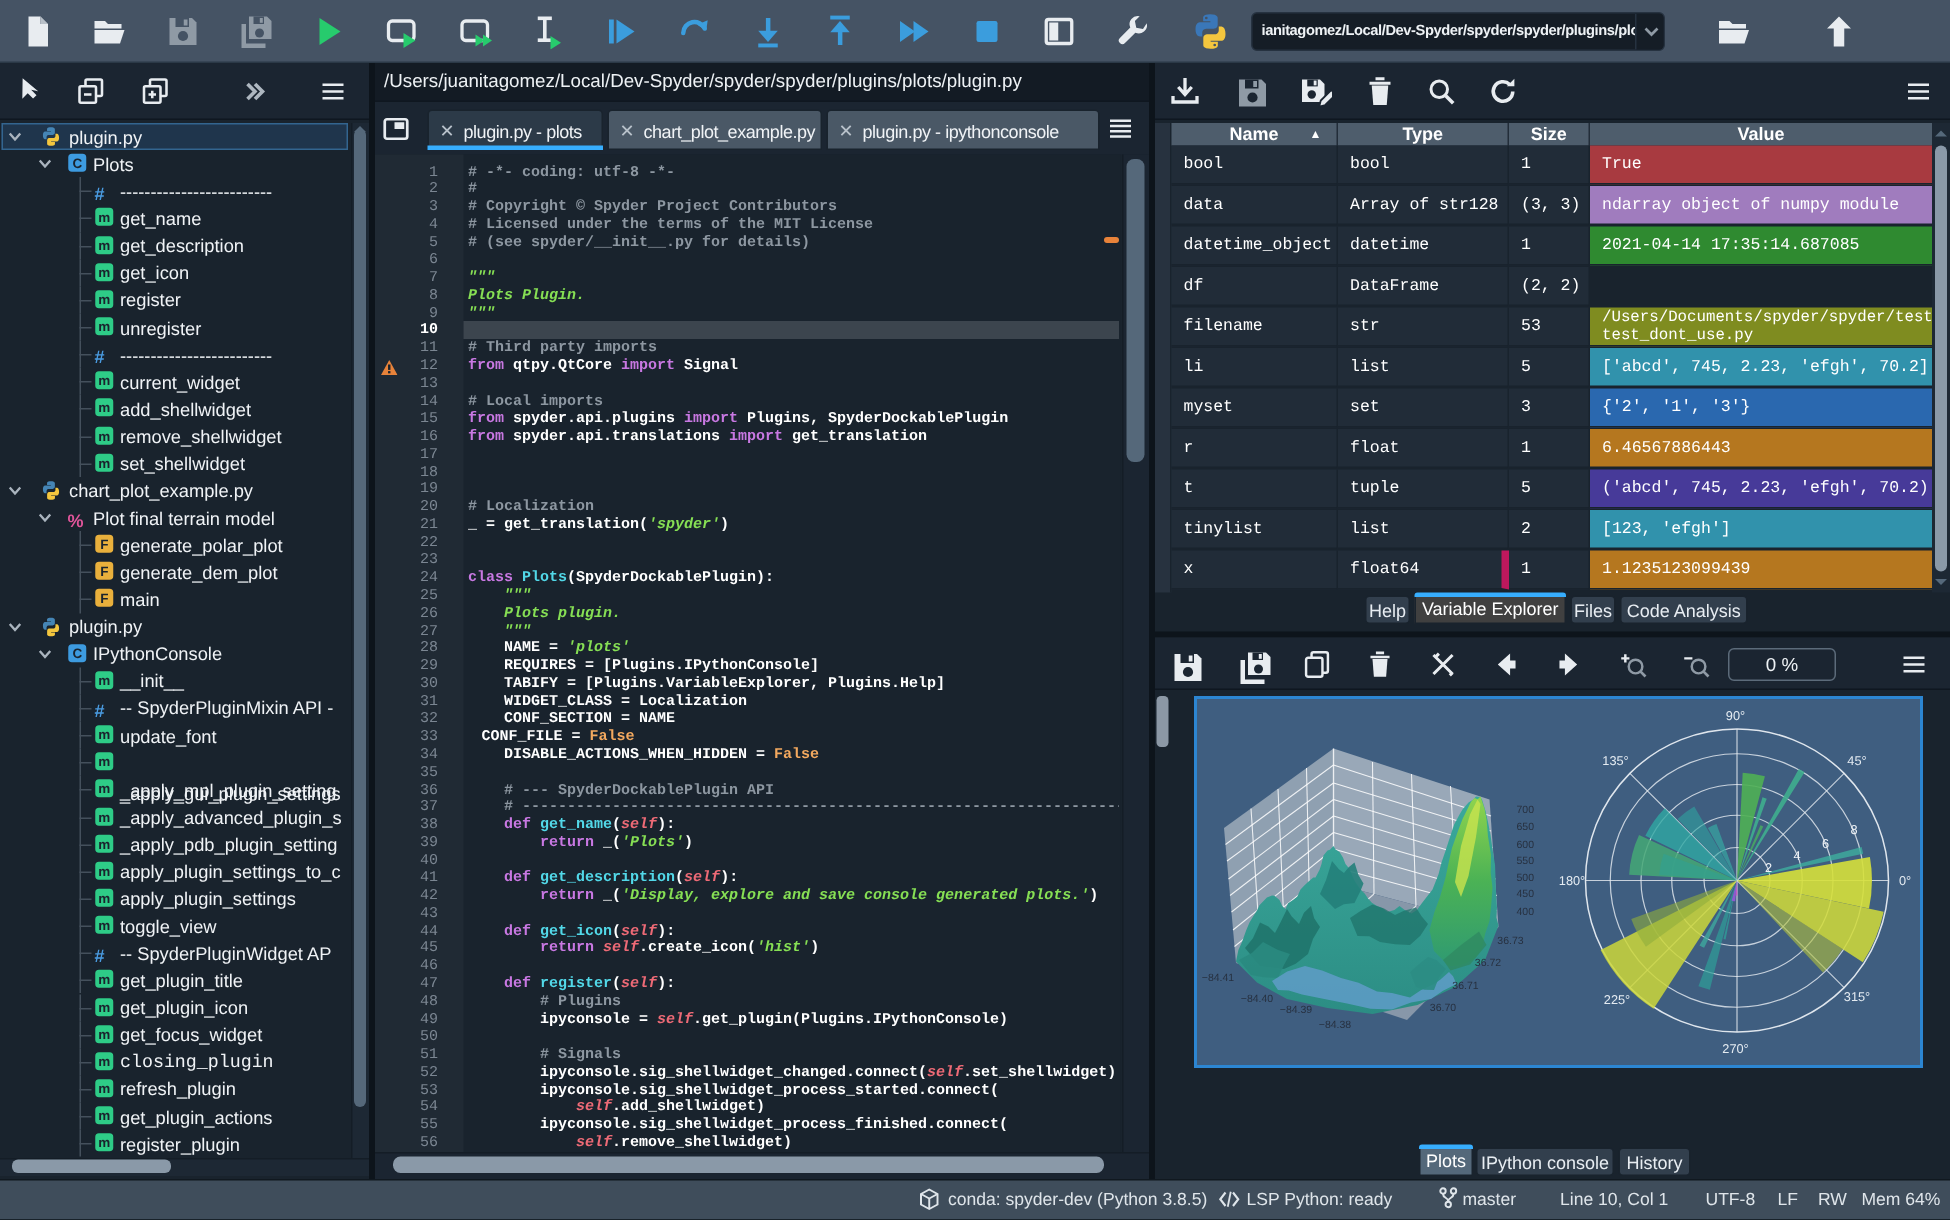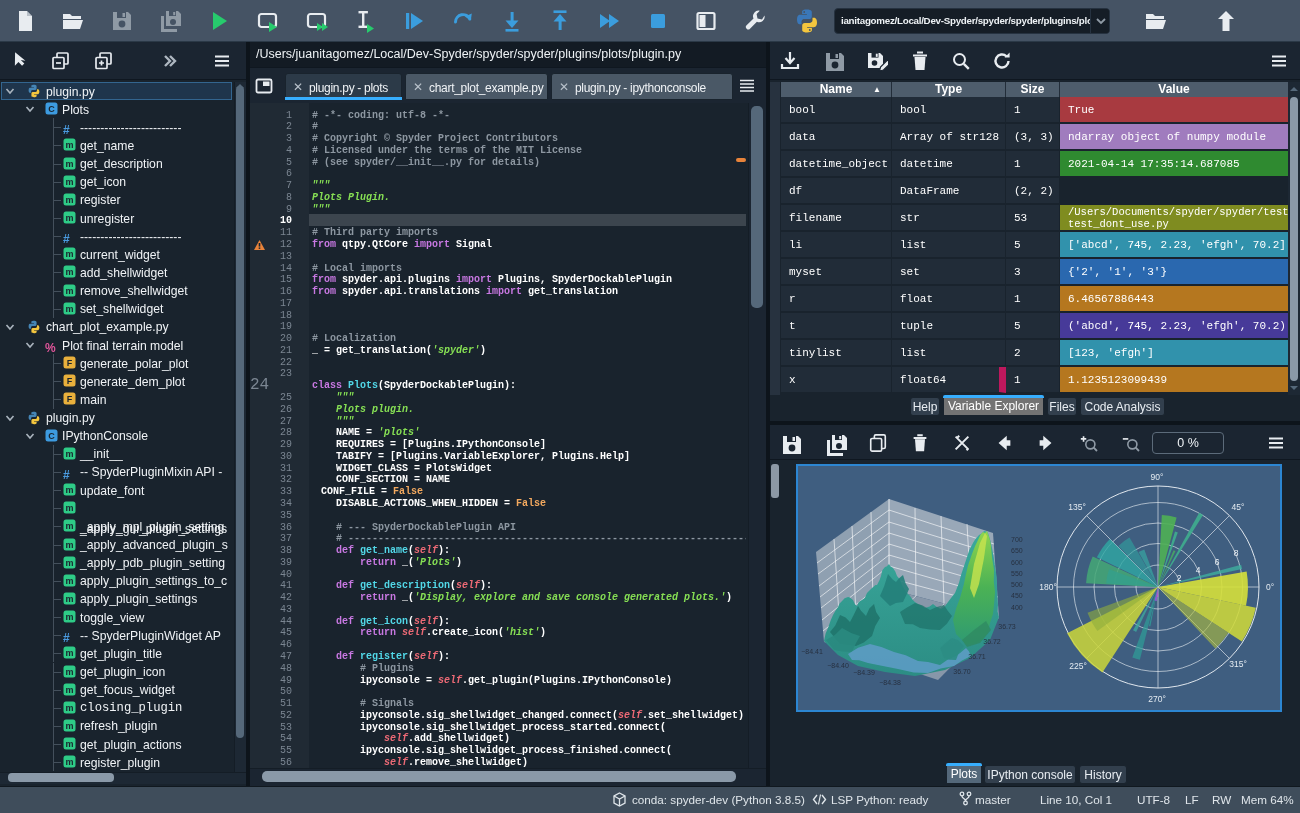--- a/index.html
+++ b/index.html
@@ -645,21 +645,21 @@
     <div class="abs mono" style="left:0;top:159.5px;width:42px;height:11.8px;font-size:10px;text-align:right;color:#7b8692;font-weight:normal;line-height:11.8px;">14</div>
     <div class="abs mono" style="left:0;top:171.3px;width:42px;height:11.8px;font-size:10px;text-align:right;color:#7b8692;font-weight:normal;line-height:11.8px;">15</div>
     <div class="abs mono" style="left:0;top:183.0px;width:42px;height:11.8px;font-size:10px;text-align:right;color:#7b8692;font-weight:normal;line-height:11.8px;">16</div>
     <div class="abs mono" style="left:0;top:194.8px;width:42px;height:11.8px;font-size:10px;text-align:right;color:#7b8692;font-weight:normal;line-height:11.8px;">17</div>
     <div class="abs mono" style="left:0;top:206.6px;width:42px;height:11.8px;font-size:10px;text-align:right;color:#7b8692;font-weight:normal;line-height:11.8px;">18</div>
     <div class="abs mono" style="left:0;top:218.4px;width:42px;height:11.8px;font-size:10px;text-align:right;color:#7b8692;font-weight:normal;line-height:11.8px;">19</div>
     <div class="abs mono" style="left:0;top:230.1px;width:42px;height:11.8px;font-size:10px;text-align:right;color:#7b8692;font-weight:normal;line-height:11.8px;">20</div>
     <div class="abs mono" style="left:0;top:241.9px;width:42px;height:11.8px;font-size:10px;text-align:right;color:#7b8692;font-weight:normal;line-height:11.8px;">21</div>
     <div class="abs mono" style="left:0;top:253.7px;width:42px;height:11.8px;font-size:10px;text-align:right;color:#7b8692;font-weight:normal;line-height:11.8px;">22</div>
     <div class="abs mono" style="left:0;top:265.4px;width:42px;height:11.8px;font-size:10px;text-align:right;color:#7b8692;font-weight:normal;line-height:11.8px;">23</div>
-    <div class="abs mono" style="left:0;top:277.2px;width:42px;height:11.8px;font-size:16px;text-align:left;color:#7b8692;font-weight:normal;line-height:11.8px;font-family:Liberation Mono, monospace;">24</div>
+    <div class="abs mono" style="left:0;top:277.2px;width:42px;height:11.8px;font-size:10px;text-align:right;color:#7b8692;font-weight:normal;line-height:11.8px;font-family:Liberation Mono, monospace;">24</div>
     <div class="abs mono" style="left:0;top:289.0px;width:42px;height:11.8px;font-size:10px;text-align:right;color:#7b8692;font-weight:normal;line-height:11.8px;">25</div>
     <div class="abs mono" style="left:0;top:300.8px;width:42px;height:11.8px;font-size:10px;text-align:right;color:#7b8692;font-weight:normal;line-height:11.8px;">26</div>
     <div class="abs mono" style="left:0;top:312.5px;width:42px;height:11.8px;font-size:10px;text-align:right;color:#7b8692;font-weight:normal;line-height:11.8px;">27</div>
     <div class="abs mono" style="left:0;top:324.3px;width:42px;height:11.8px;font-size:10px;text-align:right;color:#7b8692;font-weight:normal;line-height:11.8px;">28</div>
     <div class="abs mono" style="left:0;top:336.1px;width:42px;height:11.8px;font-size:10px;text-align:right;color:#7b8692;font-weight:normal;line-height:11.8px;padding-left:22px;">29</div>
     <div class="abs mono" style="left:0;top:347.8px;width:42px;height:11.8px;font-size:10px;text-align:right;color:#7b8692;font-weight:normal;line-height:11.8px;">30</div>
     <div class="abs mono" style="left:0;top:359.6px;width:42px;height:11.8px;font-size:10px;text-align:right;color:#7b8692;font-weight:normal;line-height:11.8px;">31</div>
     <div class="abs mono" style="left:0;top:371.4px;width:42px;height:11.8px;font-size:10px;text-align:right;color:#7b8692;font-weight:normal;line-height:11.8px;">32</div>
     <div class="abs mono" style="left:0;top:383.1px;width:42px;height:11.8px;font-size:10px;text-align:right;color:#7b8692;font-weight:normal;line-height:11.8px;">33</div>
     <div class="abs mono" style="left:0;top:394.9px;width:42px;height:11.8px;font-size:10px;text-align:right;color:#7b8692;font-weight:normal;line-height:11.8px;">34</div>
@@ -707,21 +707,21 @@
     <div class="abs mono" style="left:62px;top:241.9px;height:11.8px;font-size:10px;font-weight:bold;white-space:pre;line-height:11.8px;"><span style="color:#ffffff;">_ = get_translation(</span><span style="color:#86df54;font-style:italic;">'spyder'</span><span style="color:#ffffff;">)</span></div>
     <div class="abs mono" style="left:62px;top:253.7px;height:11.8px;font-size:10px;font-weight:bold;white-space:pre;line-height:11.8px;"></div>
     <div class="abs mono" style="left:62px;top:265.4px;height:11.8px;font-size:10px;font-weight:bold;white-space:pre;line-height:11.8px;"></div>
     <div class="abs mono" style="left:62px;top:277.2px;height:11.8px;font-size:10px;font-weight:bold;white-space:pre;line-height:11.8px;"><span style="color:#c878e2;">class</span><span style="color:#ffffff;"> </span><span style="color:#52d8e8;">Plots</span><span style="color:#ffffff;">(SpyderDockablePlugin):</span></div>
     <div class="abs mono" style="left:62px;top:289.0px;height:11.8px;font-size:10px;font-weight:bold;white-space:pre;line-height:11.8px;"><span style="color:#86df54;font-style:italic;">    """</span></div>
     <div class="abs mono" style="left:62px;top:300.8px;height:11.8px;font-size:10px;font-weight:bold;white-space:pre;line-height:11.8px;"><span style="color:#86df54;font-style:italic;">    Plots plugin.</span></div>
     <div class="abs mono" style="left:62px;top:312.5px;height:11.8px;font-size:10px;font-weight:bold;white-space:pre;line-height:11.8px;"><span style="color:#86df54;font-style:italic;">    """</span></div>
     <div class="abs mono" style="left:62px;top:324.3px;height:11.8px;font-size:10px;font-weight:bold;white-space:pre;line-height:11.8px;"><span style="color:#ffffff;">    NAME = </span><span style="color:#86df54;font-style:italic;">'plots'</span></div>
     <div class="abs mono" style="left:62px;top:336.1px;height:11.8px;font-size:10px;font-weight:bold;white-space:pre;line-height:11.8px;"><span style="color:#ffffff;">    REQUIRES = [Plugins.IPythonConsole]</span></div>
     <div class="abs mono" style="left:62px;top:347.8px;height:11.8px;font-size:10px;font-weight:bold;white-space:pre;line-height:11.8px;"><span style="color:#ffffff;">    TABIFY = [Plugins.VariableExplorer, Plugins.Help]</span></div>
-    <div class="abs mono" style="left:62px;top:359.6px;height:11.8px;font-size:10px;font-weight:bold;white-space:pre;line-height:11.8px;"><span style="color:#ffffff;">    WIDGET_CLASS = PlotsWidget</span></div>
+    <div class="abs mono" style="left:62px;top:359.6px;height:11.8px;font-size:10px;font-weight:bold;white-space:pre;line-height:11.8px;"><span style="color:#ffffff;">    WIDGET_CLASS = Localization</span></div>
     <div class="abs mono" style="left:62px;top:371.4px;height:11.8px;font-size:10px;font-weight:bold;white-space:pre;line-height:11.8px;"><span style="color:#ffffff;">    CONF_SECTION = NAME</span></div>
     <div class="abs mono" style="left:47px;top:383.1px;height:11.8px;font-size:10px;font-weight:bold;white-space:pre;line-height:11.8px;"><span style="color:#ffffff;">    CONF_FILE = </span><span style="color:#f3a95f;">False</span></div>
     <div class="abs mono" style="left:62px;top:394.9px;height:11.8px;font-size:10px;font-weight:bold;white-space:pre;line-height:11.8px;"><span style="color:#ffffff;">    DISABLE_ACTIONS_WHEN_HIDDEN = </span><span style="color:#f3a95f;">False</span></div>
     <div class="abs mono" style="left:62px;top:406.7px;height:11.8px;font-size:10px;font-weight:bold;white-space:pre;line-height:11.8px;"></div>
     <div class="abs mono" style="left:62px;top:418.5px;height:11.8px;font-size:10px;font-weight:bold;white-space:pre;line-height:11.8px;"><span style="color:#8d97a1;">    # --- SpyderDockablePlugin API</span></div>
     <div class="abs mono" style="left:62px;top:430.2px;height:11.8px;font-size:10px;font-weight:bold;white-space:pre;line-height:11.8px;"><span style="color:#8d97a1;">    # ----------------------------------------------------------------------</span></div>
     <div class="abs mono" style="left:62px;top:442.0px;height:11.8px;font-size:10px;font-weight:bold;white-space:pre;line-height:11.8px;"><span style="color:#ffffff;">    </span><span style="color:#c878e2;">def</span><span style="color:#ffffff;"> </span><span style="color:#52d8e8;">get_name</span><span style="color:#ffffff;">(</span><span style="color:#ed6a76;font-style:italic;">self</span><span style="color:#ffffff;">):</span></div>
     <div class="abs mono" style="left:62px;top:453.8px;height:11.8px;font-size:10px;font-weight:bold;white-space:pre;line-height:11.8px;"><span style="color:#ffffff;">        </span><span style="color:#c878e2;">return</span><span style="color:#ffffff;"> _(</span><span style="color:#86df54;font-style:italic;">'Plots'</span><span style="color:#ffffff;">)</span></div>
     <div class="abs mono" style="left:62px;top:465.5px;height:11.8px;font-size:10px;font-weight:bold;white-space:pre;line-height:11.8px;"></div>
     <div class="abs mono" style="left:62px;top:477.3px;height:11.8px;font-size:10px;font-weight:bold;white-space:pre;line-height:11.8px;"><span style="color:#ffffff;">    </span><span style="color:#c878e2;">def</span><span style="color:#ffffff;"> </span><span style="color:#52d8e8;">get_description</span><span style="color:#ffffff;">(</span><span style="color:#ed6a76;font-style:italic;">self</span><span style="color:#ffffff;">):</span></div>
@@ -880,41 +880,41 @@
 <div class="abs" style="left:781px;top:340px;width:507px;height:27px;">
     <div class="abs mono" style="left:0;top:0;width:111px;height:26px;background:#212c38;border-right:1px solid #19232d;border-bottom:1px solid #19232d;font-size:11px;color:#fff;line-height:26px;padding-left:8px;">tinylist</div>
     <div class="abs mono" style="left:111px;top:0;width:114px;height:26px;background:#212c38;border-right:1px solid #19232d;border-bottom:1px solid #19232d;font-size:11px;color:#fff;line-height:26px;padding-left:8px;">list</div>
     <div class="abs mono" style="left:225px;top:0;width:54px;height:26px;background:#212c38;border-right:1px solid #19232d;border-bottom:1px solid #19232d;font-size:11px;color:#fff;line-height:26px;padding-left:8px;">2</div>
     <div class="abs mono" style="left:279px;top:0;width:228px;height:26px;background:#3192ac;border-bottom:1px solid #19232d;font-size:11px;color:#fff;padding-left:8px;overflow:hidden;white-space:nowrap;">
       <div style="line-height:26px;">[123, 'efgh']</div>
     </div>
   </div>
 <div class="abs" style="left:781px;top:367px;width:507px;height:27px;">
     <div class="abs mono" style="left:0;top:0;width:111px;height:26px;background:#212c38;border-right:1px solid #19232d;border-bottom:1px solid #19232d;font-size:11px;color:#fff;line-height:26px;padding-left:8px;">x</div>
-    <div class="abs mono" style="left:111px;top:0;width:114px;height:26px;background:#212c38;border-right:7px solid #be185d;border-bottom:1px solid #19232d;font-size:11px;color:#fff;line-height:26px;padding-left:8px;">float64</div>
+    <div class="abs mono" style="left:111px;top:0;width:114px;height:26px;background:#212c38;border-right:5px solid #be185d;border-bottom:1px solid #19232d;font-size:11px;color:#fff;line-height:26px;padding-left:8px;">float64</div>
     <div class="abs mono" style="left:225px;top:0;width:54px;height:26px;background:#212c38;border-right:1px solid #19232d;border-bottom:1px solid #19232d;font-size:11px;color:#fff;line-height:26px;padding-left:8px;">1</div>
     <div class="abs mono" style="left:279px;top:0;width:228px;height:26px;background:#b5771f;border-bottom:1px solid #19232d;font-size:11px;color:#fff;padding-left:8px;overflow:hidden;white-space:nowrap;">
       <div style="line-height:26px;">1.1235123099439</div>
     </div>
   </div>
 <div class="abs" style="left:1288px;top:82px;width:12px;height:313px;background:#1d2834;"></div>
 <div class="abs" style="left:1290px;top:97px;width:8px;height:284px;background:#8a99a8;border-radius:4px;"></div>
 <div class="abs" style="left:1290px;top:85px;width:8px;height:8px;">
     <svg width="8" height="8">
       <path d="M0 6l4-4 4 4" fill="#55687a"></path>
     </svg>
   </div>
 <div class="abs" style="left:1290px;top:384px;width:8px;height:8px;">
     <svg width="8" height="8">
       <path d="M0 2l4 4 4-4" fill="#55687a"></path>
     </svg>
   </div>
 <div class="abs" style="left:910px;top:397px;width:30px;height:19px;background:#323f4d;border:1px solid #19232d;border-radius:3px;text-align:center;font-size:12px;color:#e8edf2;line-height:18px;">Help</div>
 <div class="abs" style="left:943px;top:395px;width:101px;height:3px;background:#37aefe;border-radius:2px 2px 0 0;"></div>
-<div class="abs" style="left:943px;top:398px;width:101px;height:18px;background:#737373;border:1px solid #19232d;border-top:none;text-align:center;font-size:12px;color:#fff;line-height:16px;">Variable Explorer</div>
+<div class="abs" style="left:943px;top:398px;width:101px;height:18px;background:#404040;border:1px solid #19232d;border-top:none;text-align:center;font-size:12px;color:#fff;line-height:16px;">Variable Explorer</div>
 <div class="abs" style="left:1047px;top:397px;width:30px;height:19px;background:#323f4d;border:1px solid #19232d;border-radius:3px;text-align:center;font-size:12px;color:#e8edf2;line-height:18px;">Files</div>
 <div class="abs" style="left:1080px;top:397px;width:85px;height:19px;background:#323f4d;border:1px solid #19232d;border-radius:3px;text-align:center;font-size:12px;color:#e8edf2;line-height:18px;">Code Analysis</div>
 <div class="abs" style="left:770px;top:421px;width:530px;height:4px;background:#0d141b;"></div>
 <div class="abs" style="left:770px;top:425px;width:530px;height:35px;background:#1b2531;border-bottom:1px solid #0f1720;"></div>
 <div class="abs" style="left:780px;top:433px;width:20px;height:20px;">
     <svg width="24" height="24" viewBox="0 0 24 24">
       <path d="M3 3h15l3 3v15H3z" fill="#e8ecf0"></path>
       <rect x="7" y="3" width="9" height="6" fill="#1b2531"></rect>
       <rect x="12.5" y="4" width="2.5" height="4" fill="#e8ecf0"></rect>
       <circle cx="12" cy="15" r="3.4" fill="#1b2531"></circle>

